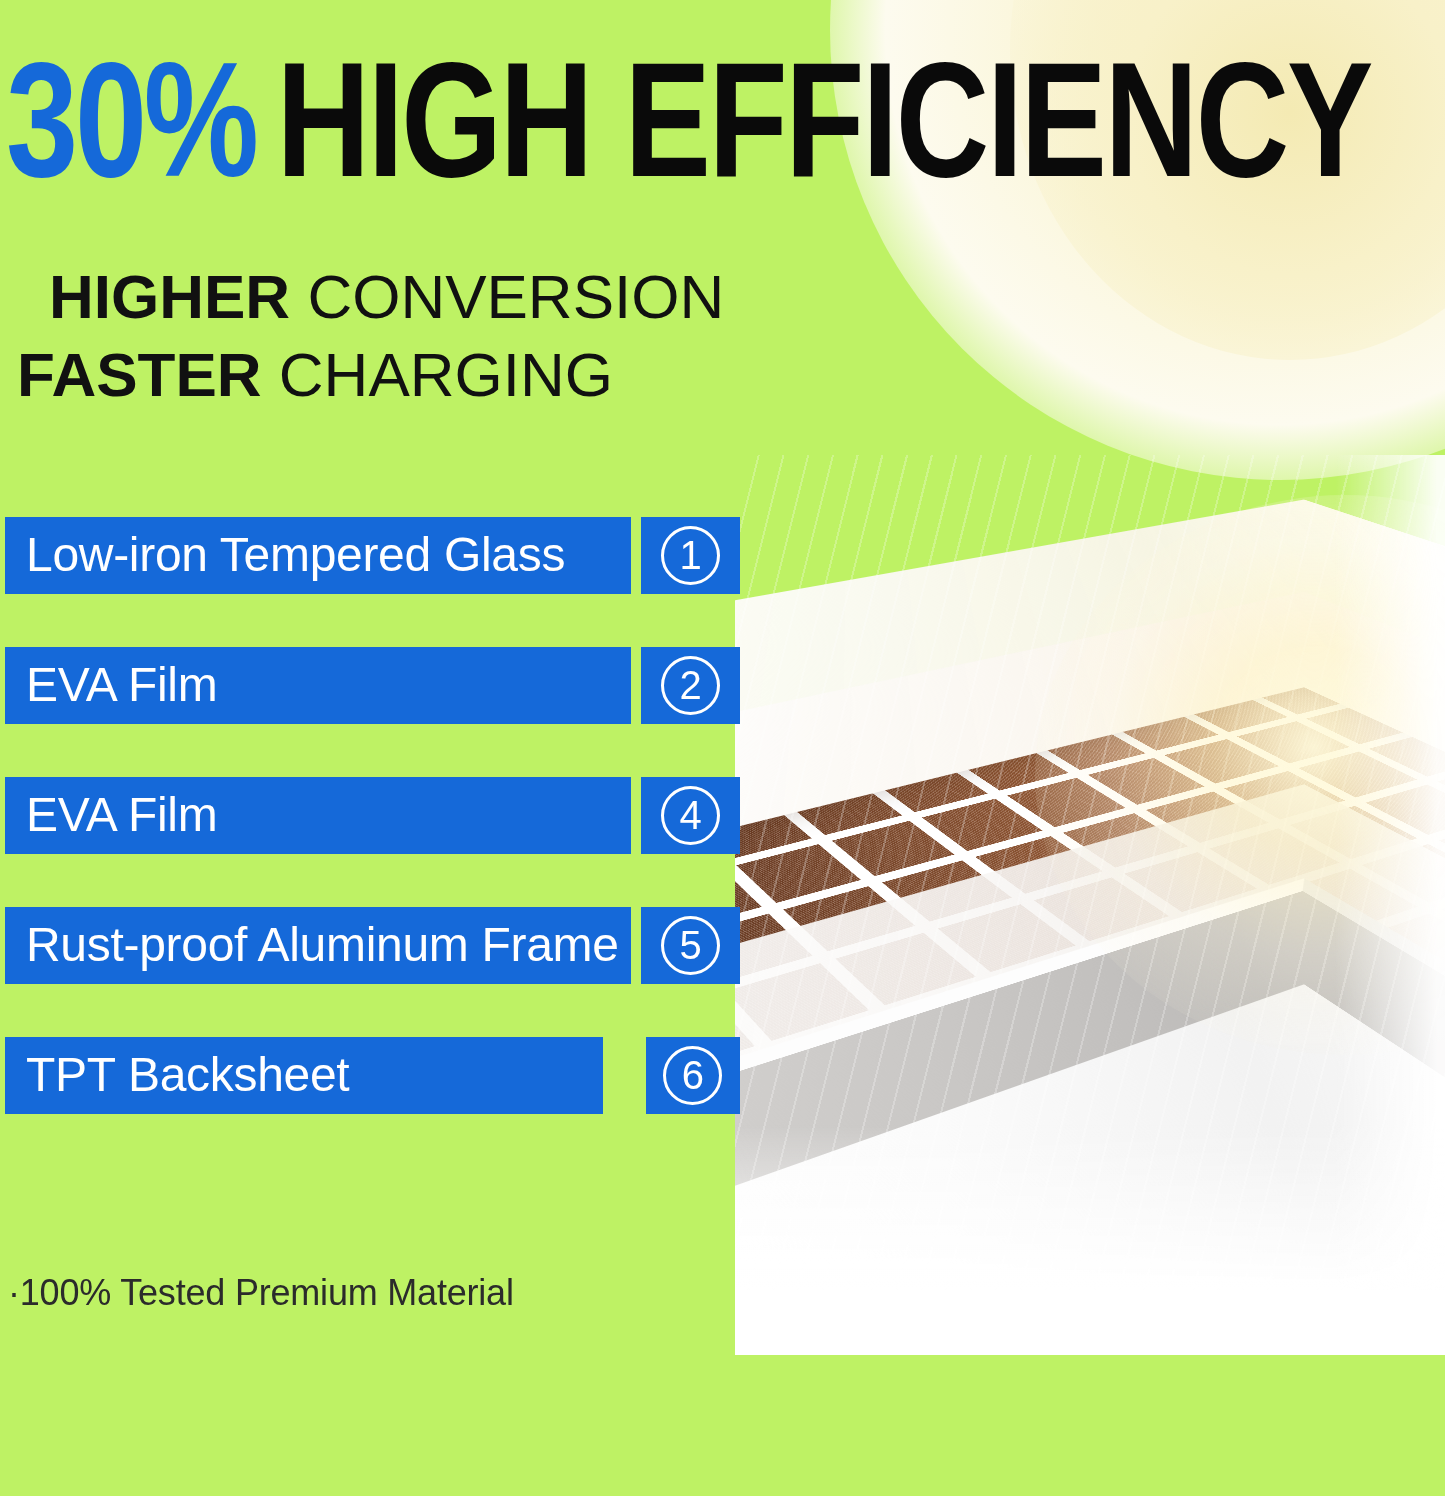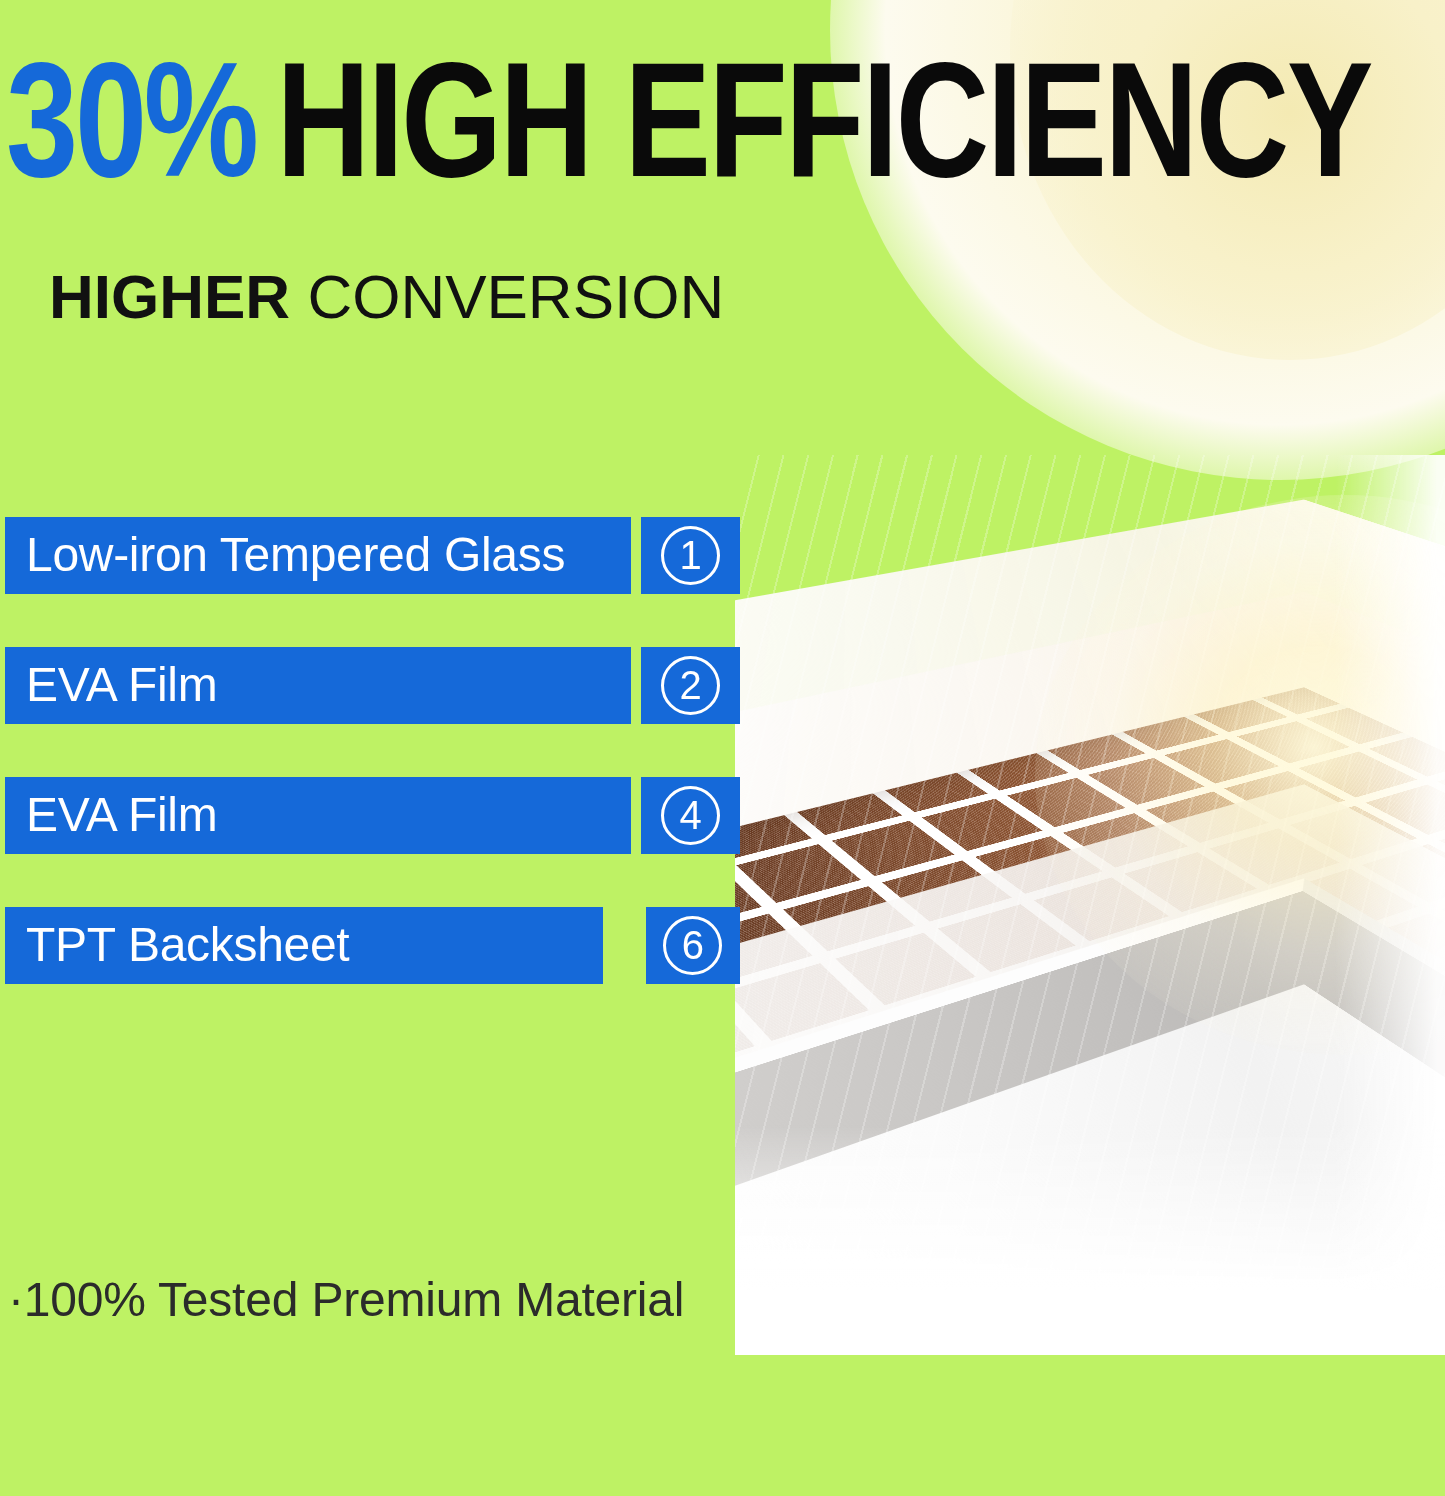--- a/index.html
+++ b/index.html
@@ -141,21 +141,21 @@
     font-weight: 400;
     line-height: 1;
   }
   .badge-circle span { transform: translateY(-1.5px); }
 
   
   .footnote {
     position: absolute;
     left: 8px; top: 1272px;
     color: #2b2b2b;
-    font-size: 48px;
+    font-size: 36px;
     font-weight: 400;
     letter-spacing: -0.2px;
     white-space: nowrap;
   }
 
   
   .panel-art {
     position: absolute;
     left: 735px; top: 455px;
     width: 720px;
@@ -352,20 +352,24 @@
 
   <div class="headline">
     <span class="pct">30%</span>
     <span class="hdl">HIGH EFFICIENCY</span>
   </div>
 
   <div class="subhead subhead-1">
     <span class="b">HIGHER</span>
     <span class="n">CONVERSION</span>
   </div>
+  <div class="subhead subhead-2">
+    <span class="b">FASTER</span>
+    <span class="n">CHARGING</span>
+  </div>
 
   <div class="layer-list">
 
     <div class="layer-row">
       <div class="layer-bar">
         <span class="layer-bar-text">Low-iron Tempered Glass</span>
       </div>
       <div class="layer-badge">
         <div class="badge-circle">
           <span>1</span>
@@ -389,20 +393,30 @@
       <div class="layer-bar">
         <span class="layer-bar-text">EVA Film</span>
       </div>
       <div class="layer-badge">
         <div class="badge-circle">
           <span>4</span>
         </div>
       </div>
     </div>
 
+    <div class="layer-row">
+      <div class="layer-bar">
+        <span class="layer-bar-text">Rust-proof Aluminum Frame</span>
+      </div>
+      <div class="layer-badge">
+        <div class="badge-circle">
+          <span>5</span>
+        </div>
+      </div>
+    </div>
 
     <div class="layer-row">
       <div class="layer-bar">
         <span class="layer-bar-text">TPT Backsheet</span>
       </div>
       <div class="layer-badge">
         <div class="badge-circle">
           <span>6</span>
         </div>
       </div>

